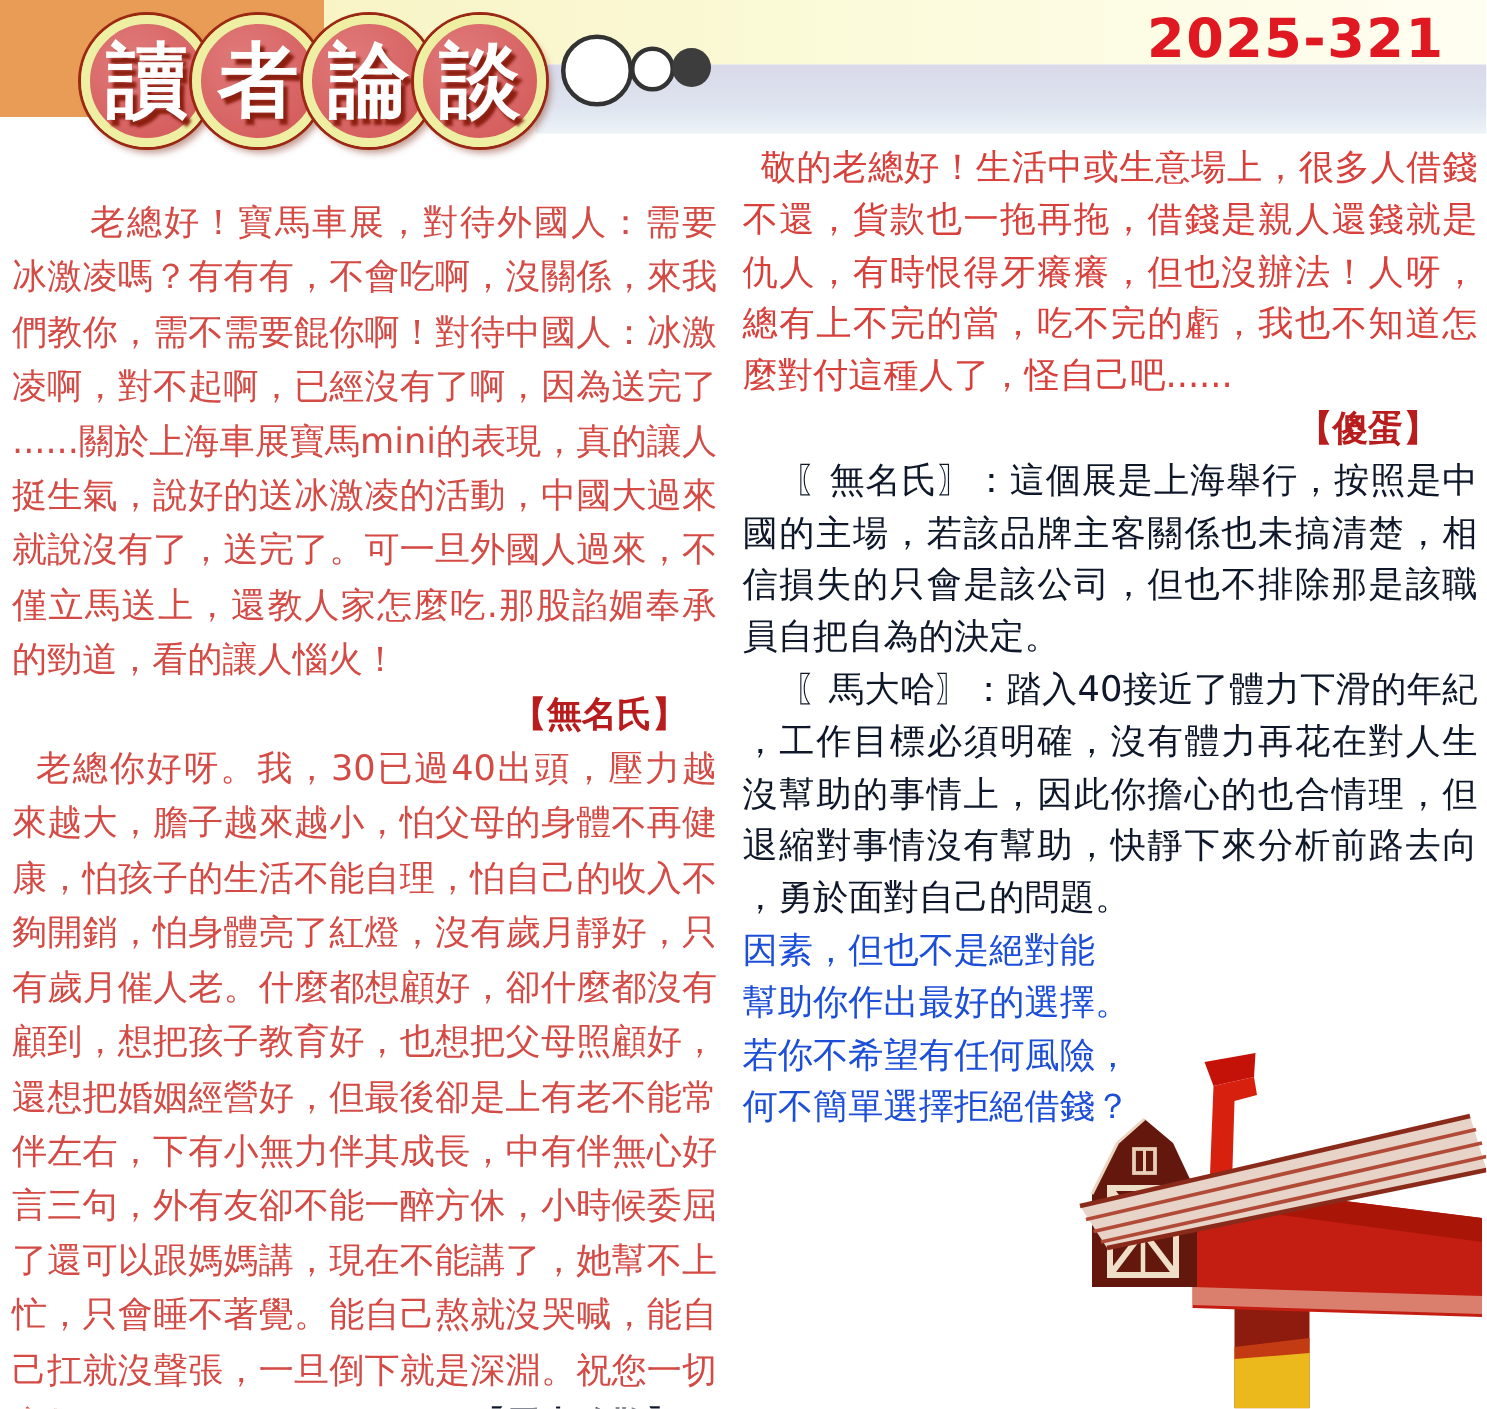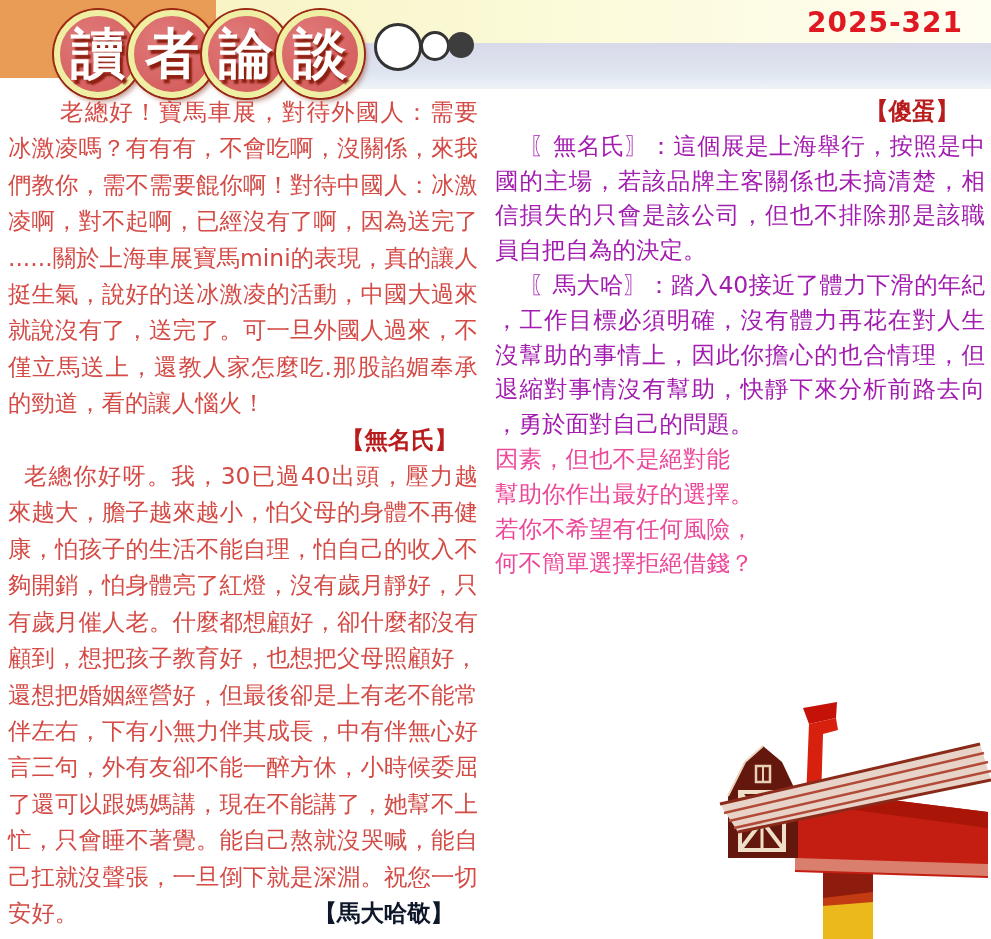--- a/index.html
+++ b/index.html
@@ -25,36 +25,36 @@
     display:flex;align-items:center;justify-content:center;}
   .m-circle .ch{font-size:54px;font-weight:bold;color:#ffffff;line-height:1;
     text-shadow:3px 4px 2px #8B1F10;}
   .mc1{left:54px;} .mc2{left:128px;} .mc3{left:202px;} .mc4{left:276px;}
 
   .dot{position:absolute;border-radius:50%;}
   .dot-large{left:374px;top:23px;width:42px;height:42px;background:#fff;border:3px solid #333;}
   .dot-small{left:420px;top:31px;width:24px;height:24px;background:#fff;border:3px solid #333;}
   .dot-filled{left:448px;top:32px;width:26px;height:26px;background:#3D3D3D;}
 
-  .issue{position:absolute;right:28px;top:6px;font-size:28px;font-weight:bold;
+  .issue{position:absolute;right:28px;top:6px;font-size:36px;font-weight:bold;
     color:#DF1822;letter-spacing:1px;}
 
   
   .content{position:absolute;top:94px;left:8px;right:6px;bottom:0;
     display:flex;gap:17px;z-index:2;}
   .col{text-align:justify;word-break:break-all;line-break:anywhere;}
   .col-left{width:470px;font-size:23.4px;line-height:36.4px;color:#D44B46;}
   .col-right{width:490px;font-size:23.5px;line-height:34.8px;color:#D8403C;}
 
   .para{margin:0;}
-  .p1{text-indent:52px;}
+  .p1{text-indent:52px;margin-top:36px;}
   .p2{text-indent:16px;}
   .letter{text-indent:12px;}
-  .reply{text-indent:34px;color:#a21caf;}
-  .narrow{width:262px;color:#ec4899;white-space:pre-line;text-align:left;}
+  .reply{text-indent:34px;color:#0f172a;}
+  .narrow{width:262px;color:#1d4ed8;white-space:pre-line;text-align:left;}
 
   .sig-line{text-align:right;color:#b91c1c;font-weight:bold;}
   .sig-pad1{padding-right:20px;}
   .sig-pad2{padding-right:26px;}
   .sig-inline{float:right;margin-right:24px;color:#0f172a;font-weight:bold;}
 
   
   .mailbox{position:absolute;left:690px;top:700px;width:301px;height:239px;z-index:1;}
 </style>
 </head>
@@ -127,20 +127,23 @@
         <span>老總好！寶馬車展，對待外國人：需要冰激凌嗎？有有有，不會吃啊，沒關係，來我們教你，需不需要餛你啊！對待中國人：冰激凌啊，對不起啊，已經沒有了啊，因為送完了......關於上海車展寶馬mini的表現，真的讓人挺生氣，說好的送冰激凌的活動，中國大過來就說沒有了，送完了。可一旦外國人過來，不僅立馬送上，還教人家怎麼吃.那股諂媚奉承的勁道，看的讓人惱火！</span>
       </div>
       <div class="sig-line sig-pad1">【無名氏】</div>
       <div class="para p2">
         <span>老總你好呀。我，30已過40出頭，壓力越來越大，膽子越來越小，怕父母的身體不再健康，怕孩子的生活不能自理，怕自己的收入不夠開銷，怕身體亮了紅燈，沒有歲月靜好，只有歲月催人老。什麼都想顧好，卻什麼都沒有顧到，想把孩子教育好，也想把父母照顧好，還想把婚姻經營好，但最後卻是上有老不能常伴左右，下有小無力伴其成長，中有伴無心好言三句，外有友卻不能一醉方休，小時候委屈了還可以跟媽媽講，現在不能講了，她幫不上忙，只會睡不著覺。能自己熬就沒哭喊，能自己扛就沒聲張，一旦倒下就是深淵。祝您一切安好。</span>
         <span class="sig-inline">【馬大哈敬】</span>
       </div>
     </div>
 
     <div class="col col-right">
+      <div class="para letter">
+        <span>敬的老總好！生活中或生意場上，很多人借錢不還，貨款也一拖再拖，借錢是親人還錢就是仇人，有時恨得牙癢癢，但也沒辦法！人呀，總有上不完的當，吃不完的虧，我也不知道怎麼對付這種人了，怪自己吧......</span>
+      </div>
       <div class="sig-line sig-pad2">【傻蛋】</div>
 
       <div class="para reply">〖無名氏〗：這個展是上海舉行，按照是中國的主場，若該品牌主客關係也未搞清楚，相信損失的只會是該公司，但也不排除那是該職員自把自為的決定。</div>
       <div class="para reply">〖馬大哈〗：踏入40接近了體力下滑的年紀，工作目標必須明確，沒有體力再花在對人生沒幫助的事情上，因此你擔心的也合情理，但退縮對事情沒有幫助，快靜下來分析前路去向，勇於面對自己的問題。</div>
       <div class="para narrow">因素，但也不是絕對能
 幫助你作出最好的選擇。
 若你不希望有任何風險，
 何不簡單選擇拒絕借錢？</div>
     </div>
 

